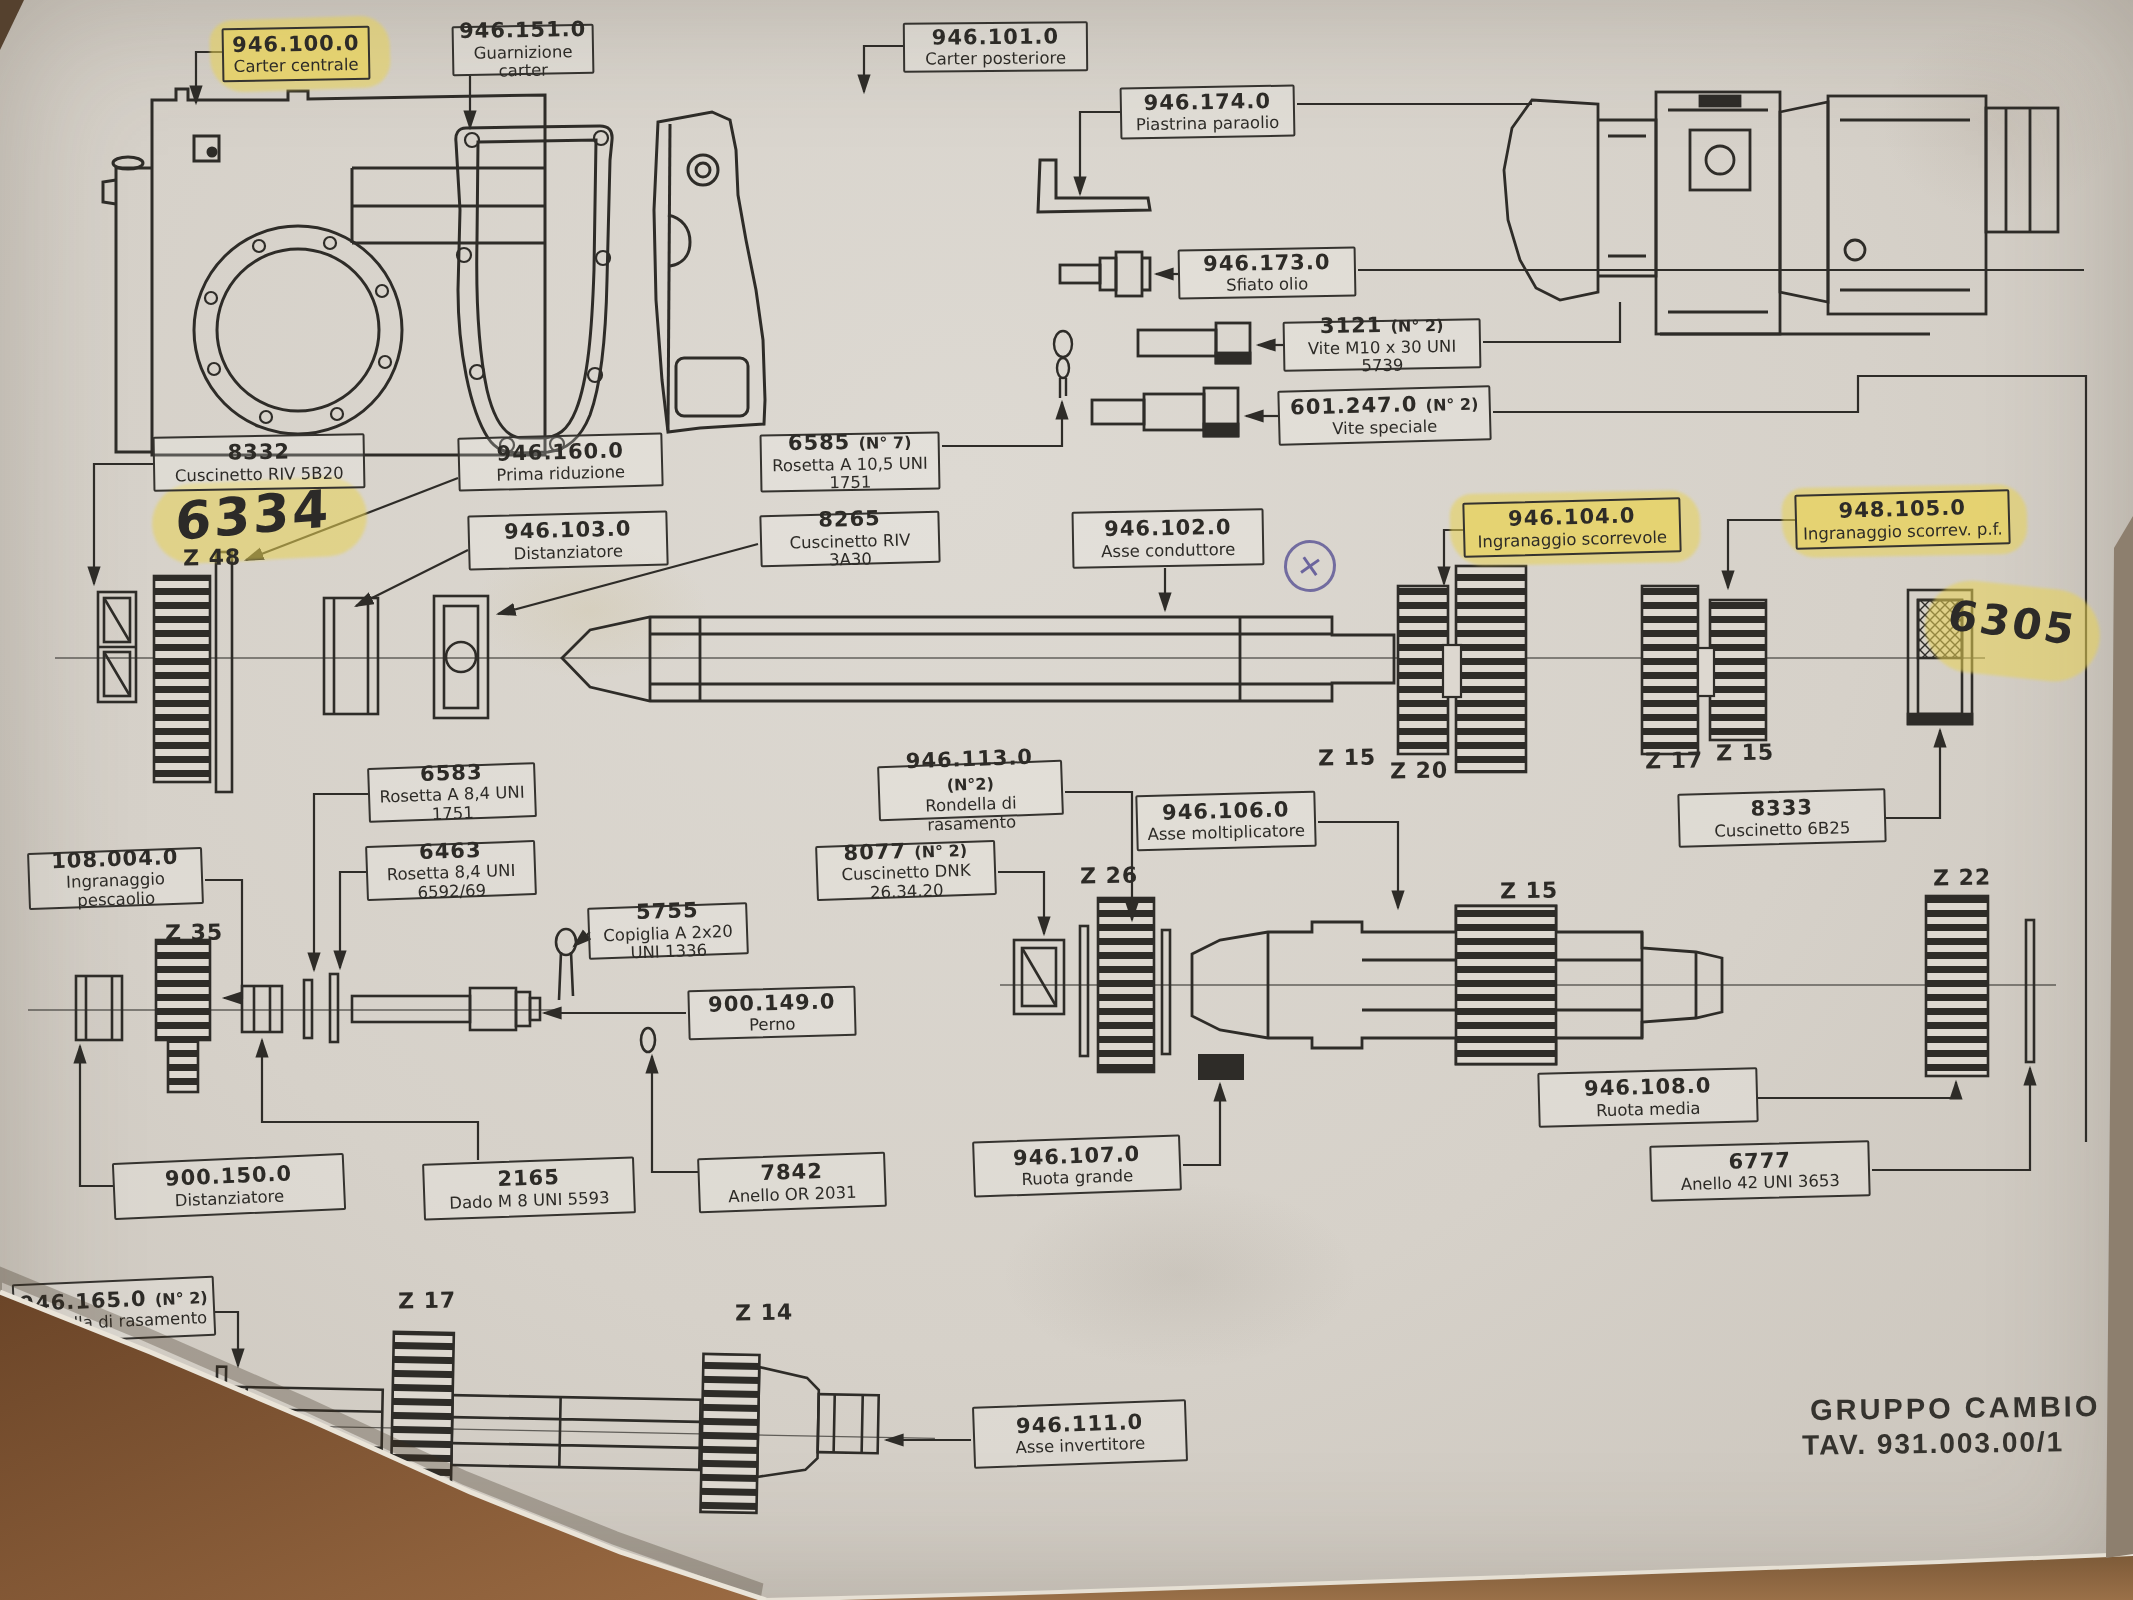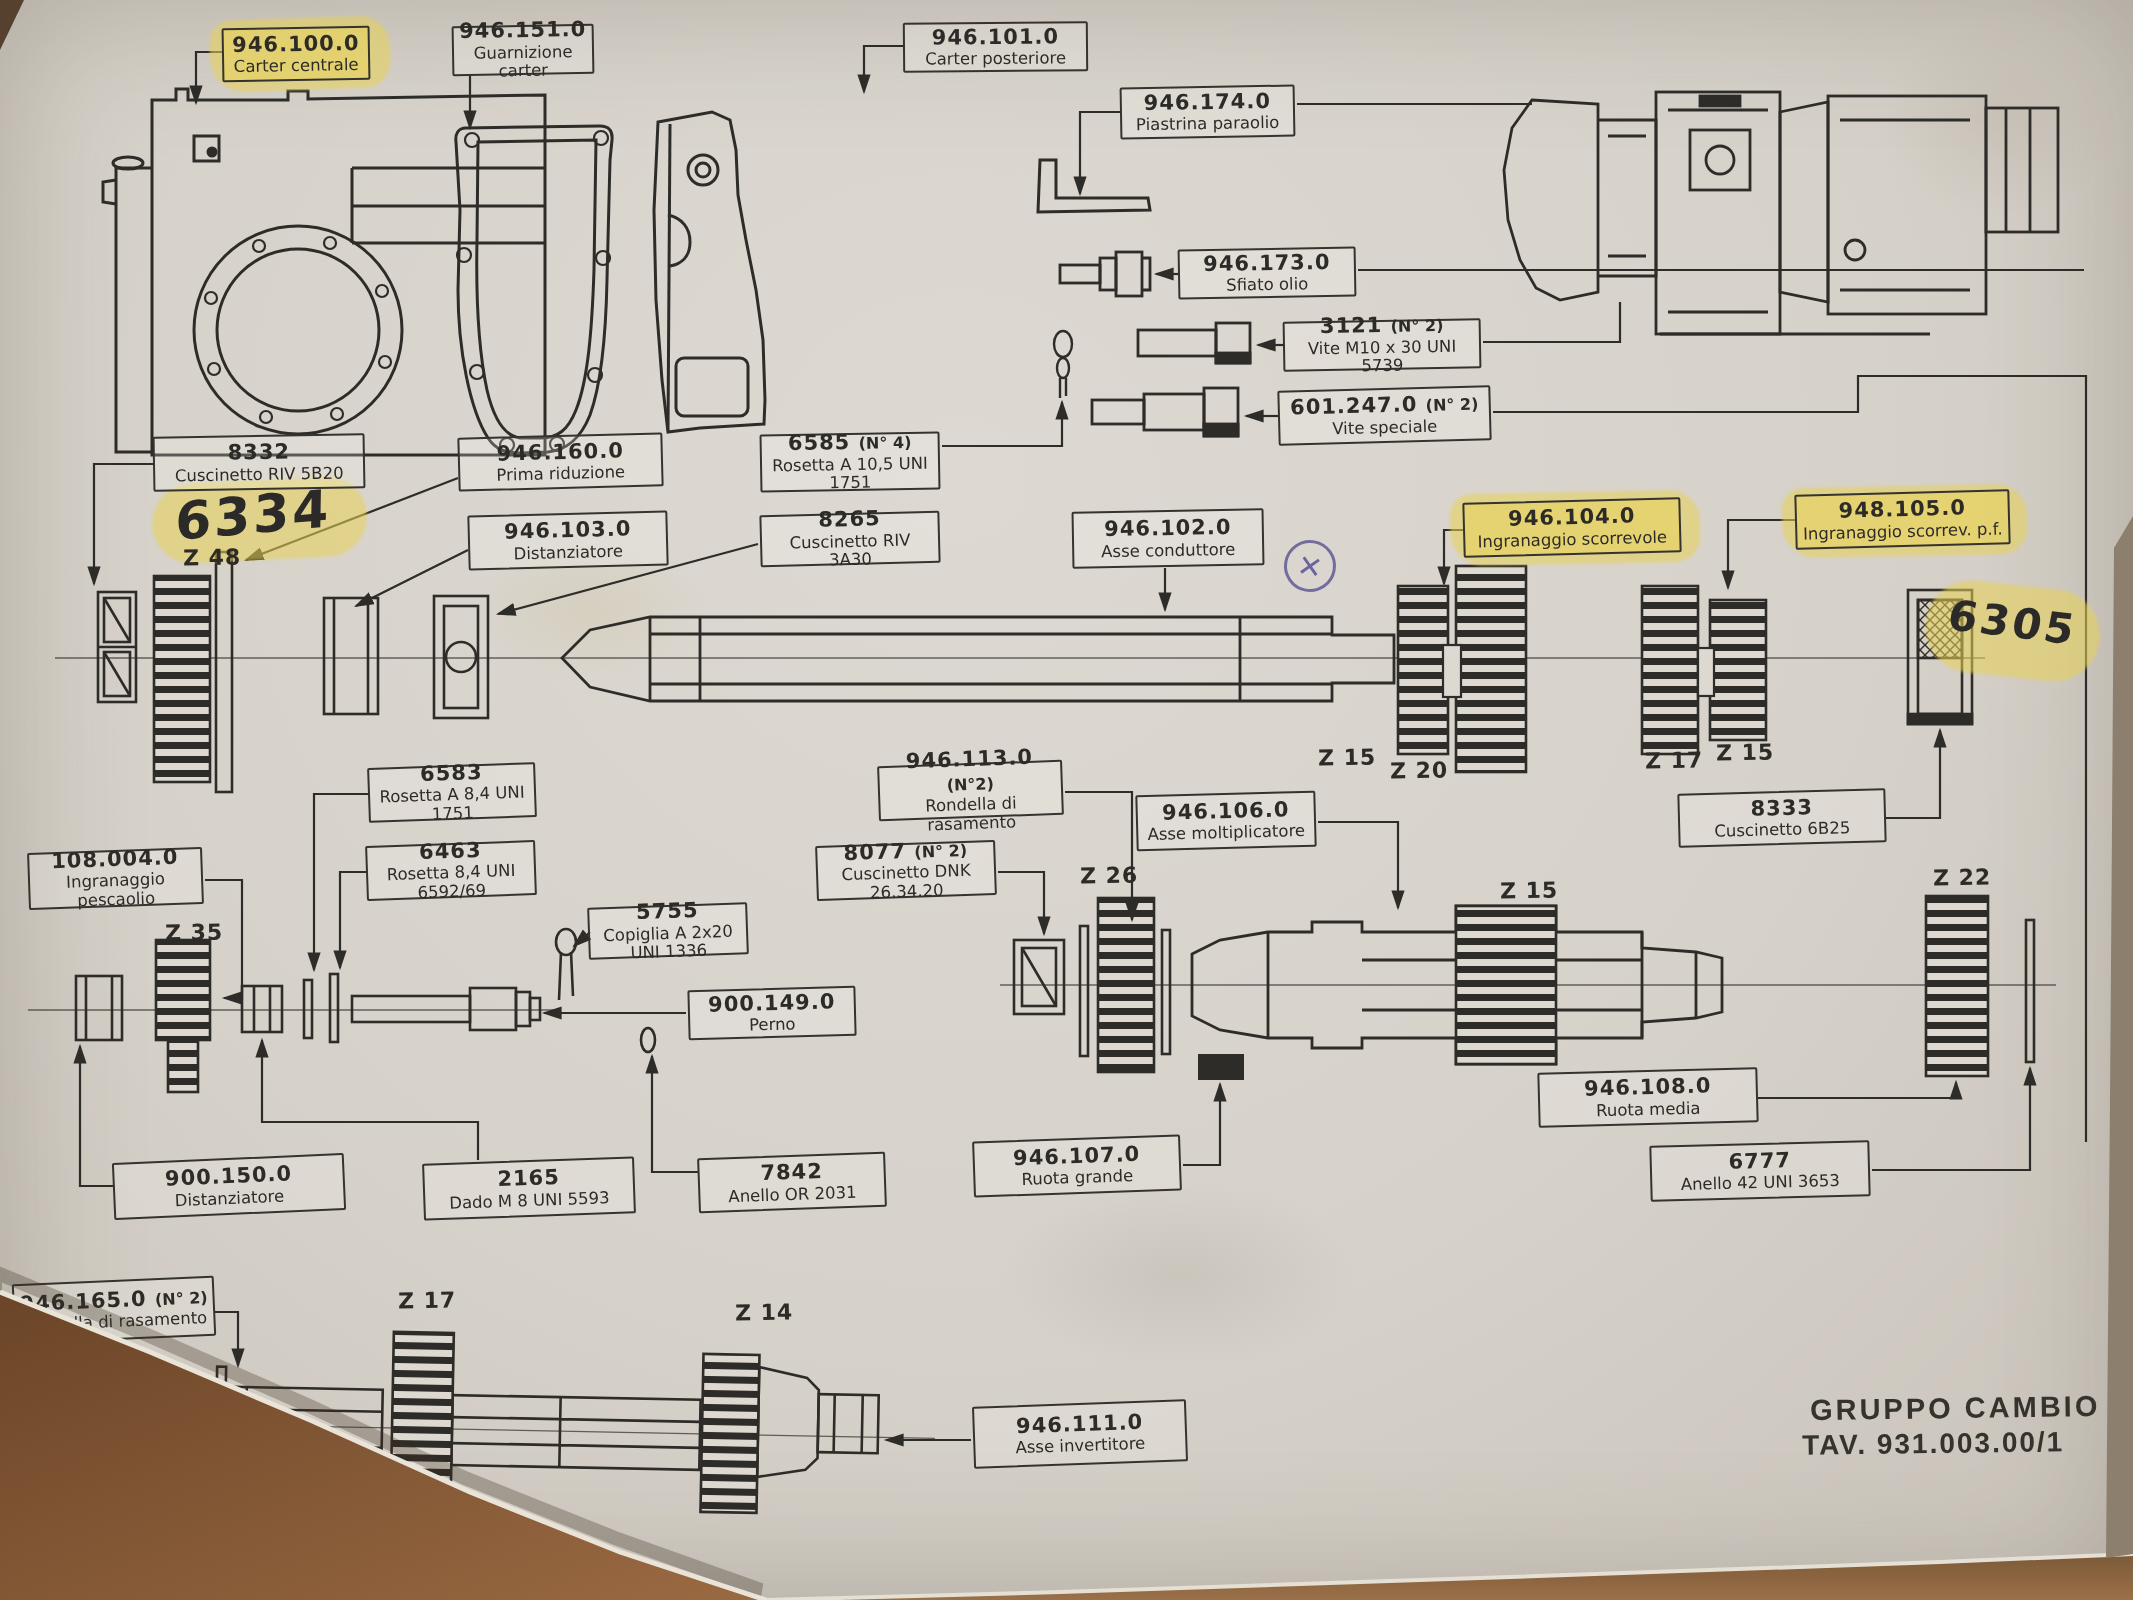--- a/index.html
+++ b/index.html
@@ -325,21 +325,21 @@
   </div>
 <div class="plabel" style="left:458px;top:435px;width:205px;height:54px;--rot:-1.5deg" data-hl="false">
     <div class="pl-code"><span>946.160.0</span> <span class="pl-note"></span></div>
     <div class="pl-name">Prima riduzione</div>
   </div>
 <div class="plabel" style="left:468px;top:513px;width:200px;height:55px;--rot:-1.5deg" data-hl="false">
     <div class="pl-code"><span>946.103.0</span> <span class="pl-note"></span></div>
     <div class="pl-name">Distanziatore</div>
   </div>
 <div class="plabel" style="left:760px;top:433px;width:180px;height:58px;--rot:-1deg" data-hl="false">
-    <div class="pl-code"><span>6585</span> <span class="pl-note">(N° 4)</span></div>
+    <div class="pl-code"><span>6585</span> <span class="pl-note">(N° 7)</span></div>
     <div class="pl-name">Rosetta A 10,5 UNI 1751</div>
   </div>
 <div class="plabel" style="left:760px;top:513px;width:180px;height:52px;--rot:-1.5deg" data-hl="false">
     <div class="pl-code"><span>8265</span> <span class="pl-note"></span></div>
     <div class="pl-name">Cuscinetto RIV 3A30</div>
   </div>
 <div class="plabel" style="left:1072px;top:510px;width:192px;height:57px;--rot:-1deg" data-hl="false">
     <div class="pl-code"><span>946.102.0</span> <span class="pl-note"></span></div>
     <div class="pl-name">Asse conduttore</div>
   </div>

